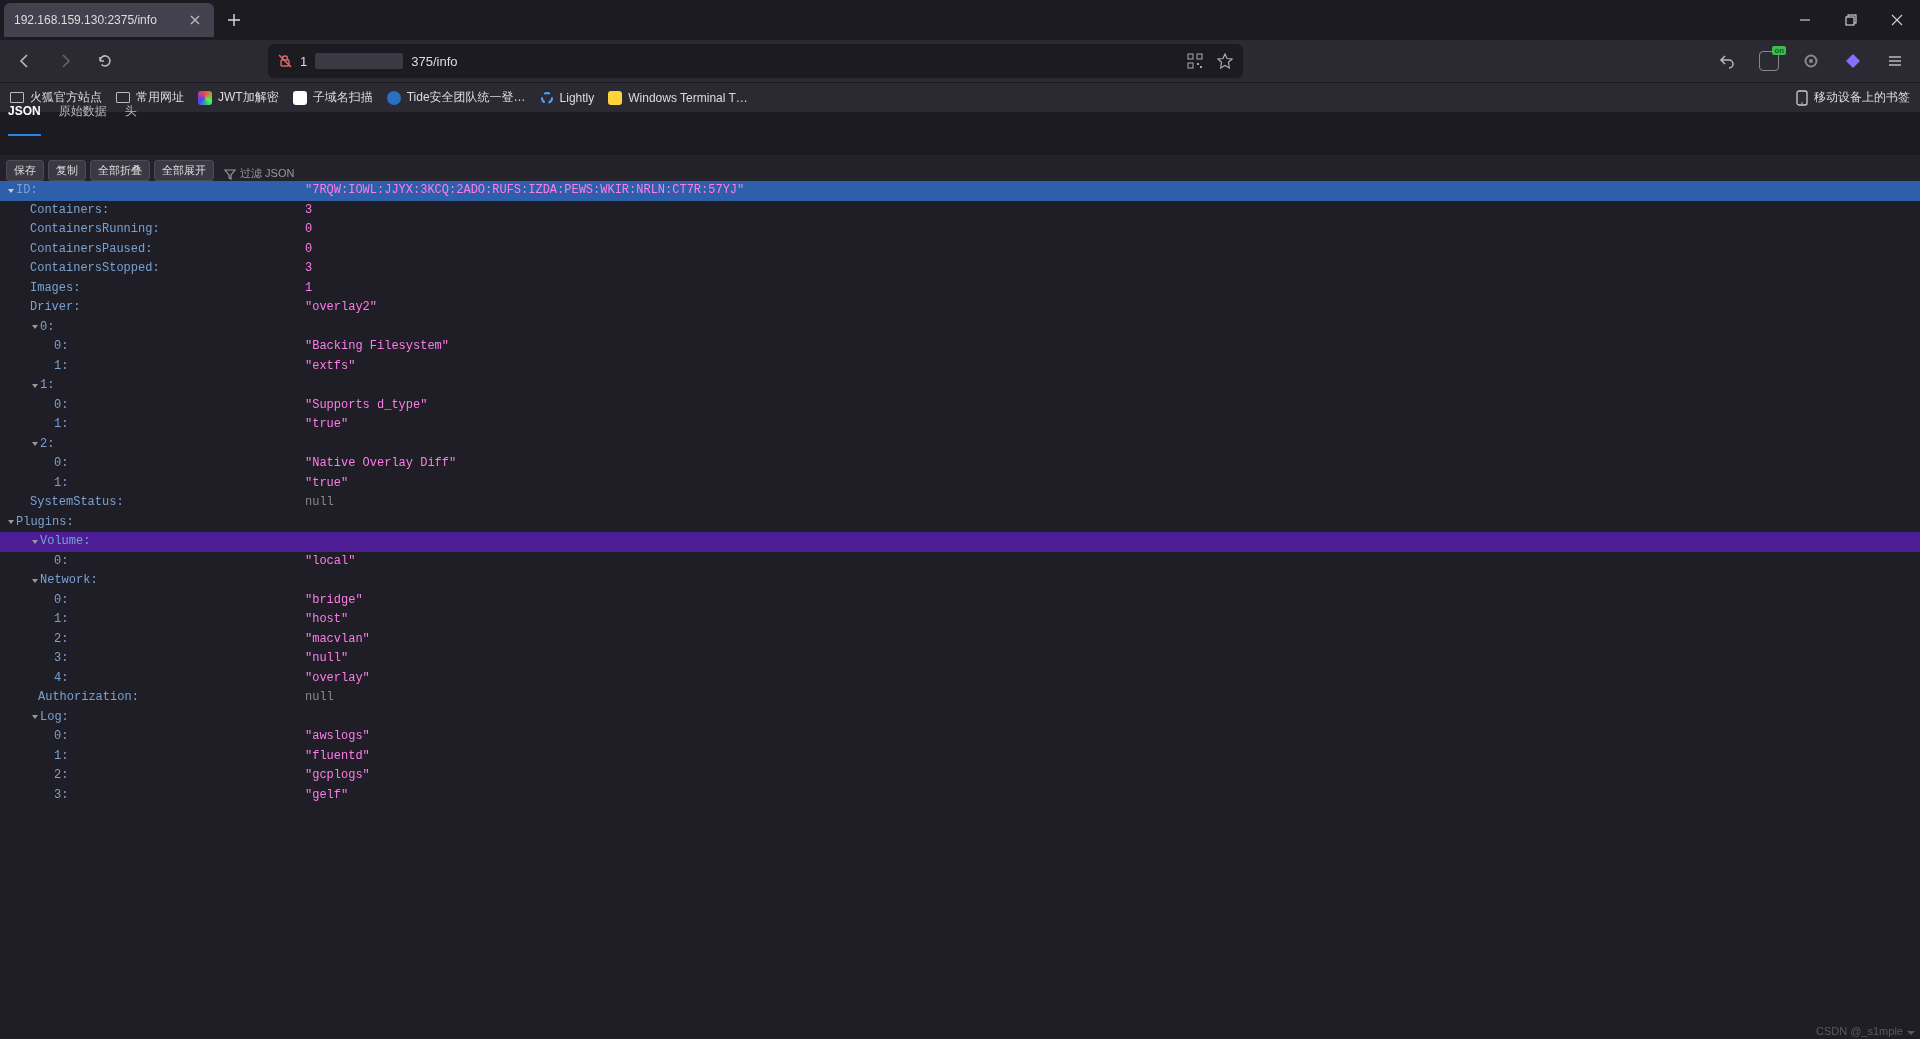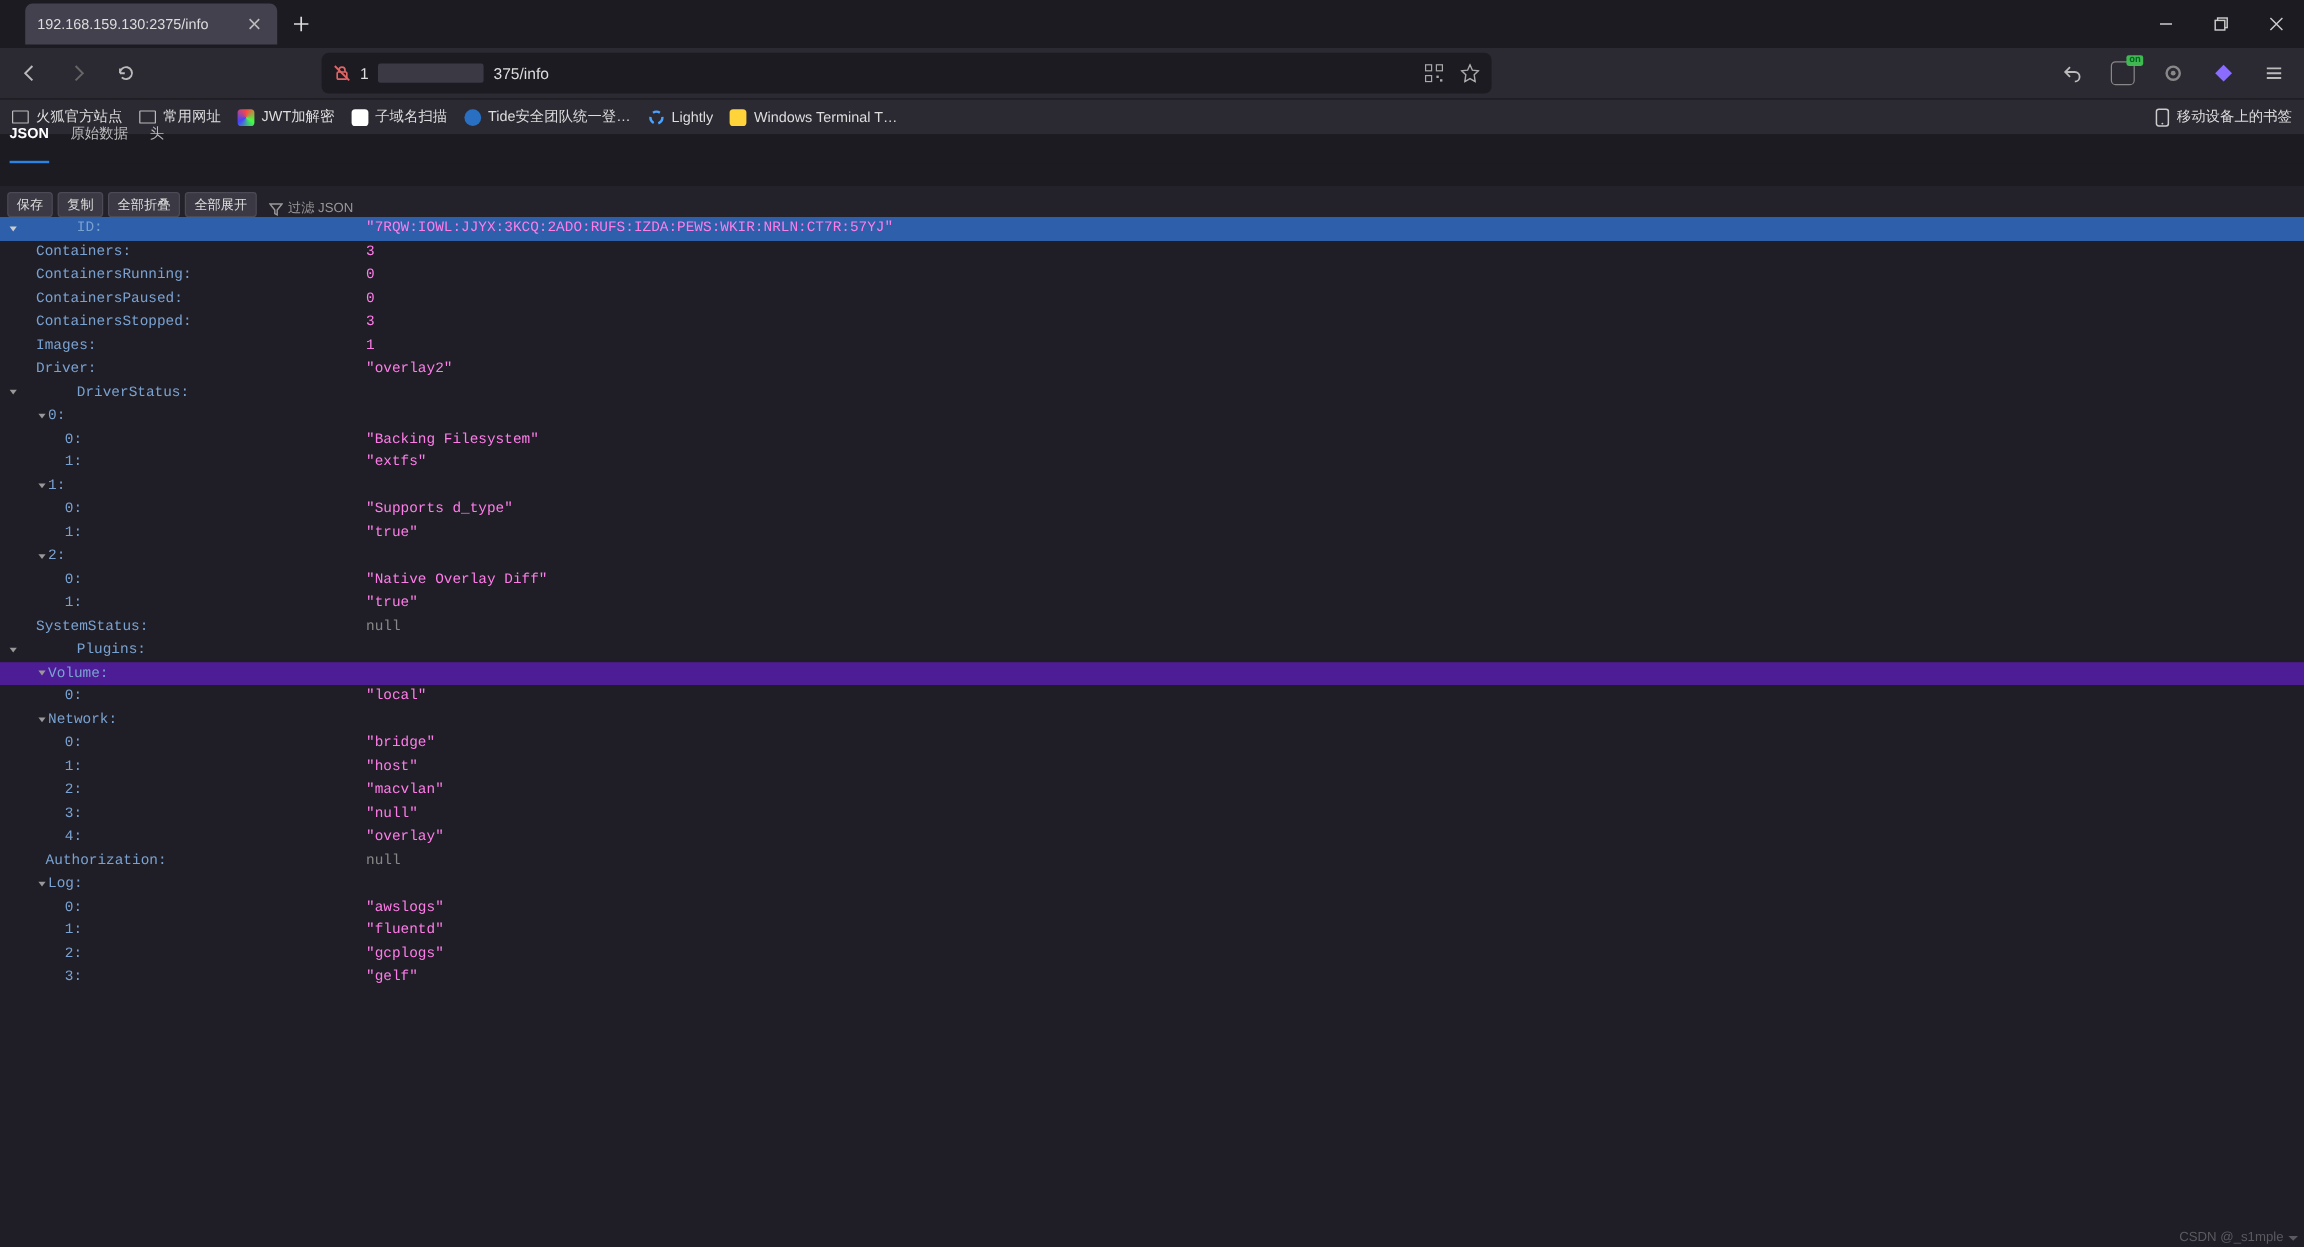--- a/index.html
+++ b/index.html
@@ -1,19 +1,19 @@
 <!DOCTYPE html>
 <html><head>
 <meta charset="utf-8">
 <style>
 * { margin:0; padding:0; box-sizing:border-box; }
 body { background:#1c1b22; color:#ccc; font-family:"Consolas","Courier New",monospace; font-size:12px; overflow:hidden; height:1039px; width:1920px; }
 
 
-.titlebar { height:40px; background:#1c1b22; display:flex; align-items:center;padding-left:17px; }
+.titlebar { height:40px; background:#1c1b22; display:flex; align-items:center; }
 .tabstrip { display:flex; align-items:center; padding-left:4px; gap:6px; }
 .tab { display:flex; align-items:center; background:#42414d; border-radius:6px 6px 0 0; padding:0 10px; height:34px; width:210px; gap:6px; font-family:Arial,sans-serif; font-size:12px; color:#ddd; }
 .tab .close-x { margin-left:auto; width:18px;height:18px;border-radius:3px;display:flex;align-items:center;justify-content:center;color:#bbb; }
 .newtab { width:28px;height:28px;display:flex;align-items:center;justify-content:center;color:#ddd;border-radius:4px;font-size:18px;font-weight:300; }
 .wincontrols { margin-left:auto; display:flex; }
 .winbtn { width:46px;height:40px;display:flex;align-items:center;justify-content:center;color:#ccc; }
 
 
 .toolbar { height:42px; background:#2b2a33; display:flex; align-items:center; padding:0 8px; gap:6px; }
 .nav-btn { width:34px;height:34px;display:flex;align-items:center;justify-content:center;color:#bbb;border-radius:4px; }
@@ -44,21 +44,21 @@
 .jv-btn { background:#3a3944; border:1px solid #4b4a55; border-radius:3px; padding:2px 7px; color:#ddd; }
 .jv-filter{display:flex;align-items:center;gap:4px;color:#999;margin-left:6px;}
 
 
 .tree-wrap { height:calc(1039px - 40px - 42px - 30px - 24px - 26px); overflow-y:scroll; background:#1f1e27; position:relative; }
 .row { display:flex; align-items:center; height:19.5px; line-height:19.5px; }
 .row.sel { background:#2d5fab; }
 .row.hov { background:#4c1d95; }
 .tw{width:10px;display:inline-flex;justify-content:center;color:#999;}
 .tw svg{width:8px;height:8px;}
-.ind0{padding-left:6px;gap:48px;} .ind1{padding-left:30px;} .ind2{padding-left:38px;} .ind3{padding-left:54px;}
+.ind0{padding-left:6px;} .ind1{padding-left:30px;} .ind2{padding-left:38px;} .ind3{padding-left:54px;}
 .key { color:#7aa2d1; }
 .key::after{content:":";}
 .valcol { position:absolute; left:305px; }
 .v-num { color:#ff7de9; }
 .v-str { color:#ff7de9; }
 .v-null { color:#888; }
 
 
 .tree-wrap::-webkit-scrollbar{width:16px;background:#2b2a33;}
 .tree-wrap::-webkit-scrollbar-thumb{background:#4b4a55;border-radius:0;}
@@ -274,28 +274,20 @@
       <span class="valcol v-num">3</span>
     </div>
   <div class="row ind1">
       <span class="key">Images</span>
       <span class="valcol v-num">1</span>
     </div>
   <div class="row ind1">
       <span class="key">Driver</span>
       <span class="valcol v-str">"overlay2"</span>
     </div>
-  <div class="row ind0">
-      <span class="tw">
-        <svg viewBox="0 0 8 8">
-          <path d="M1 2l3 4 3-4z" fill="#999"></path>
-        </svg>
-      </span>
-      <span class="key">DriverStatus</span>
-    </div>
 
   <div class="row ind1">
       <span class="tw">
         <svg viewBox="0 0 8 8">
           <path d="M1 2l3 4 3-4z" fill="#999"></path>
         </svg>
       </span>
       <span class="key">0</span>
     </div>
   <div class="row ind3">

